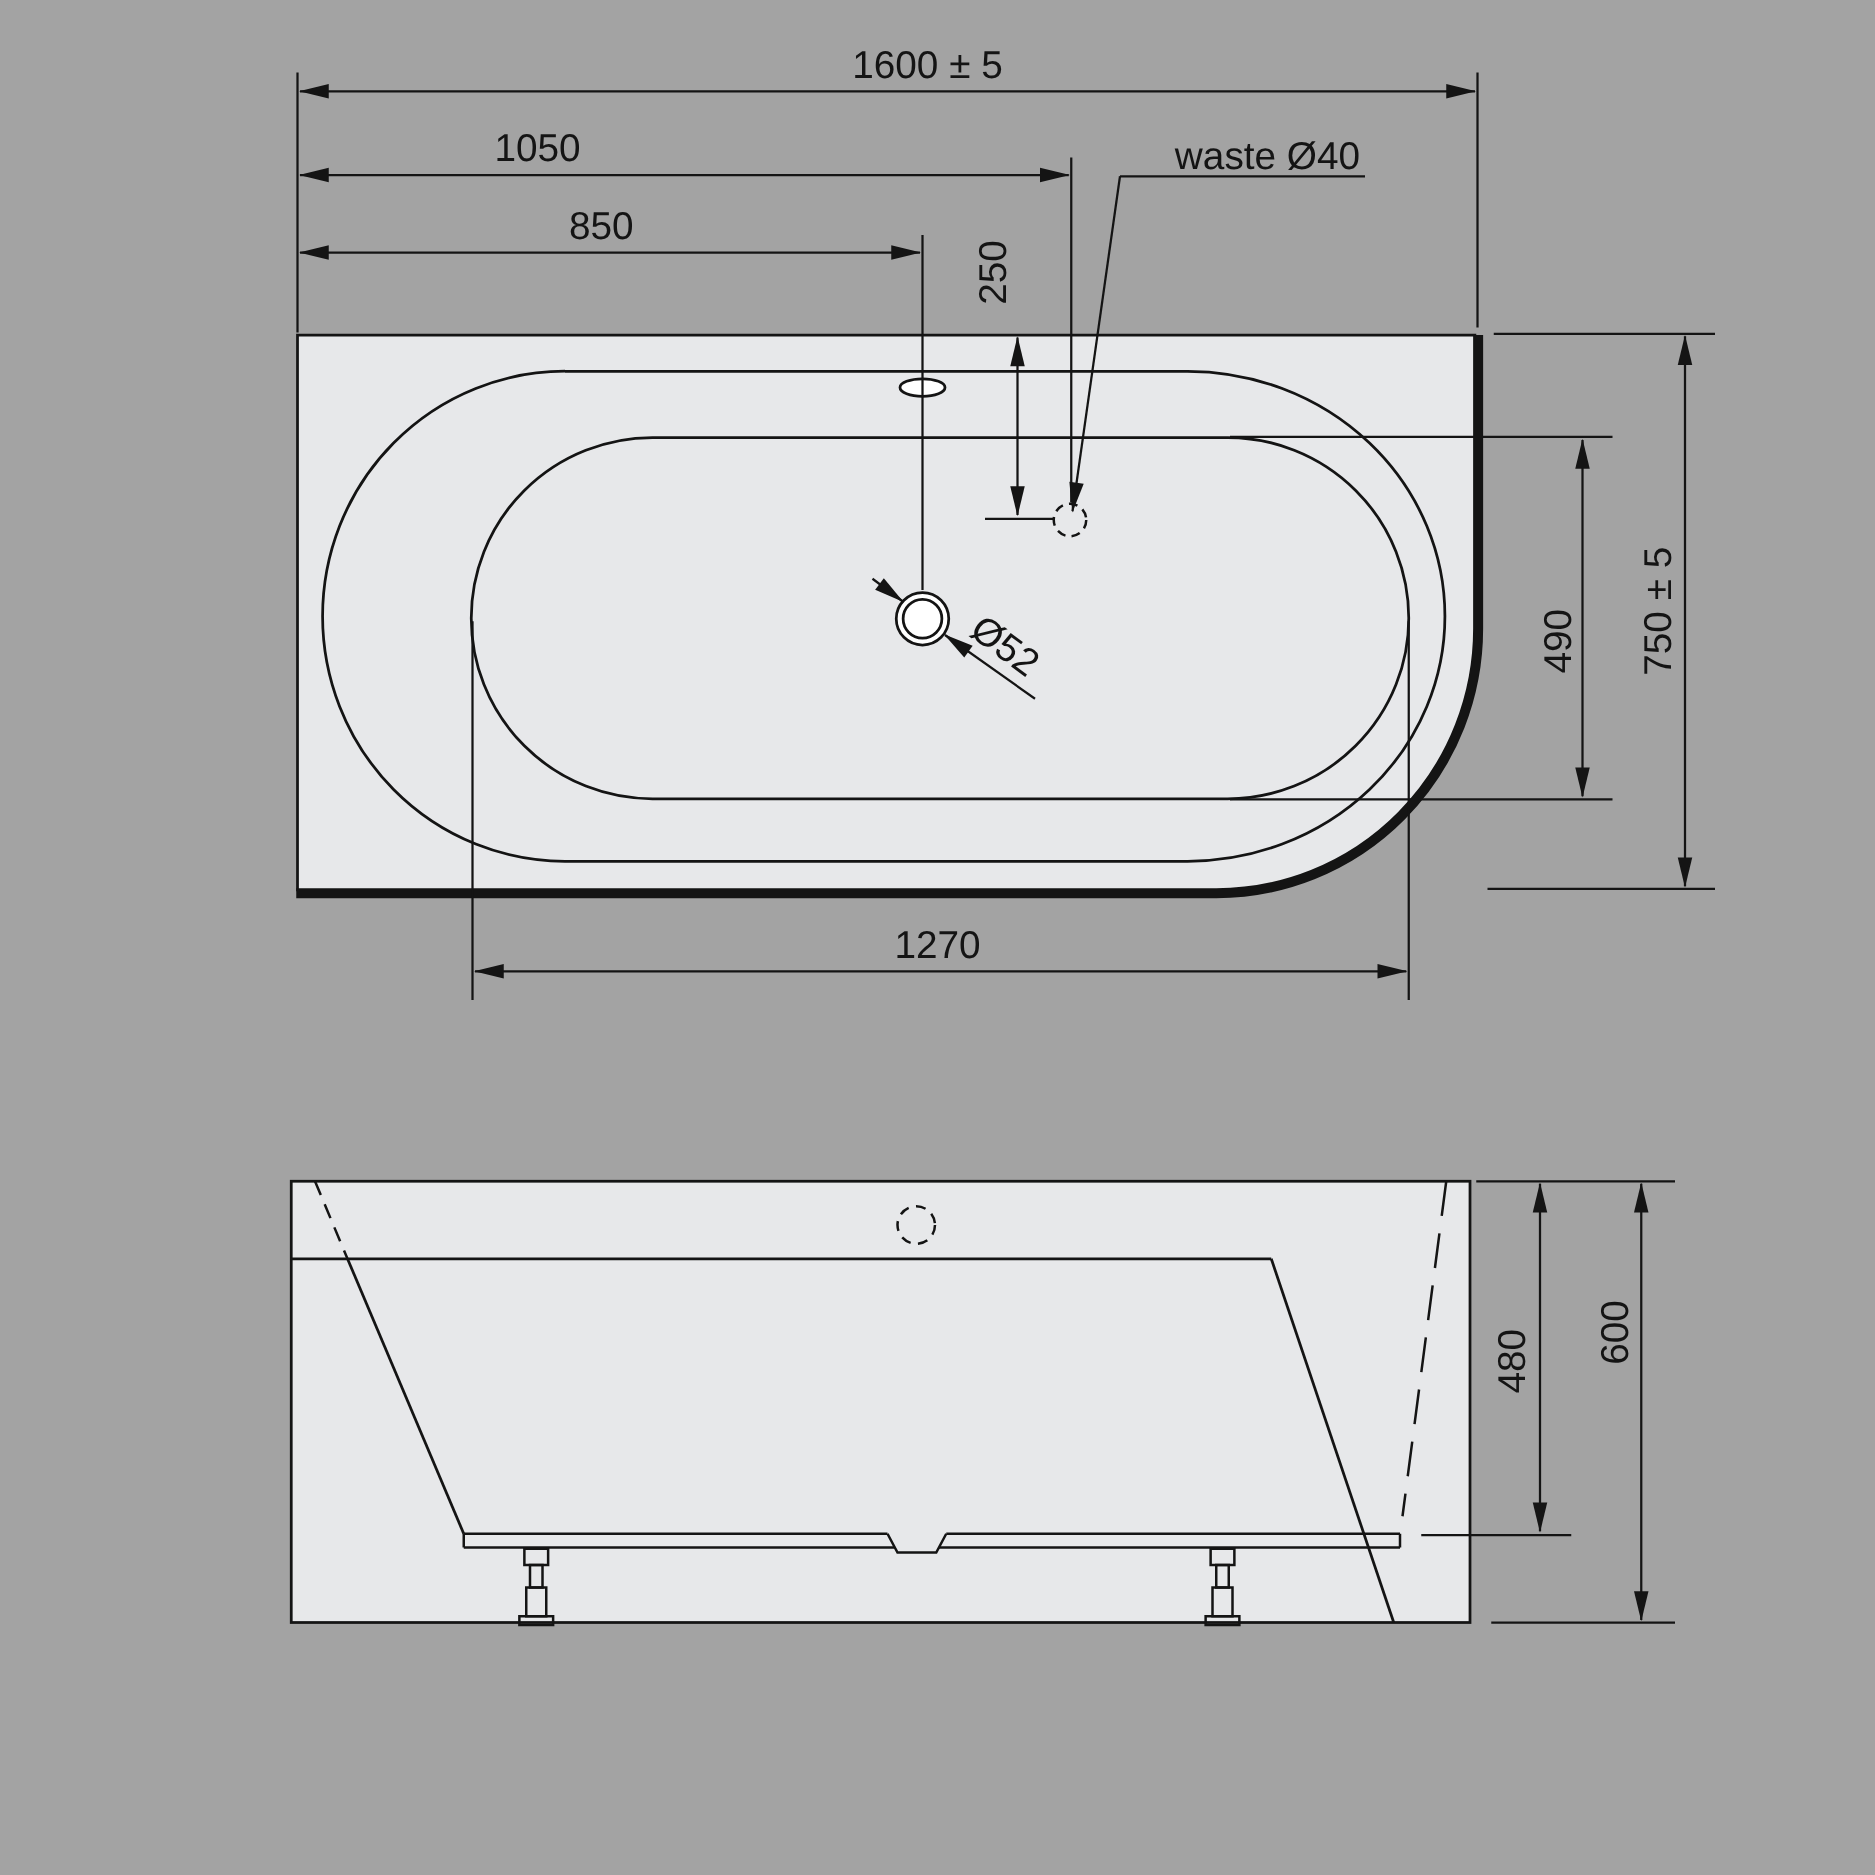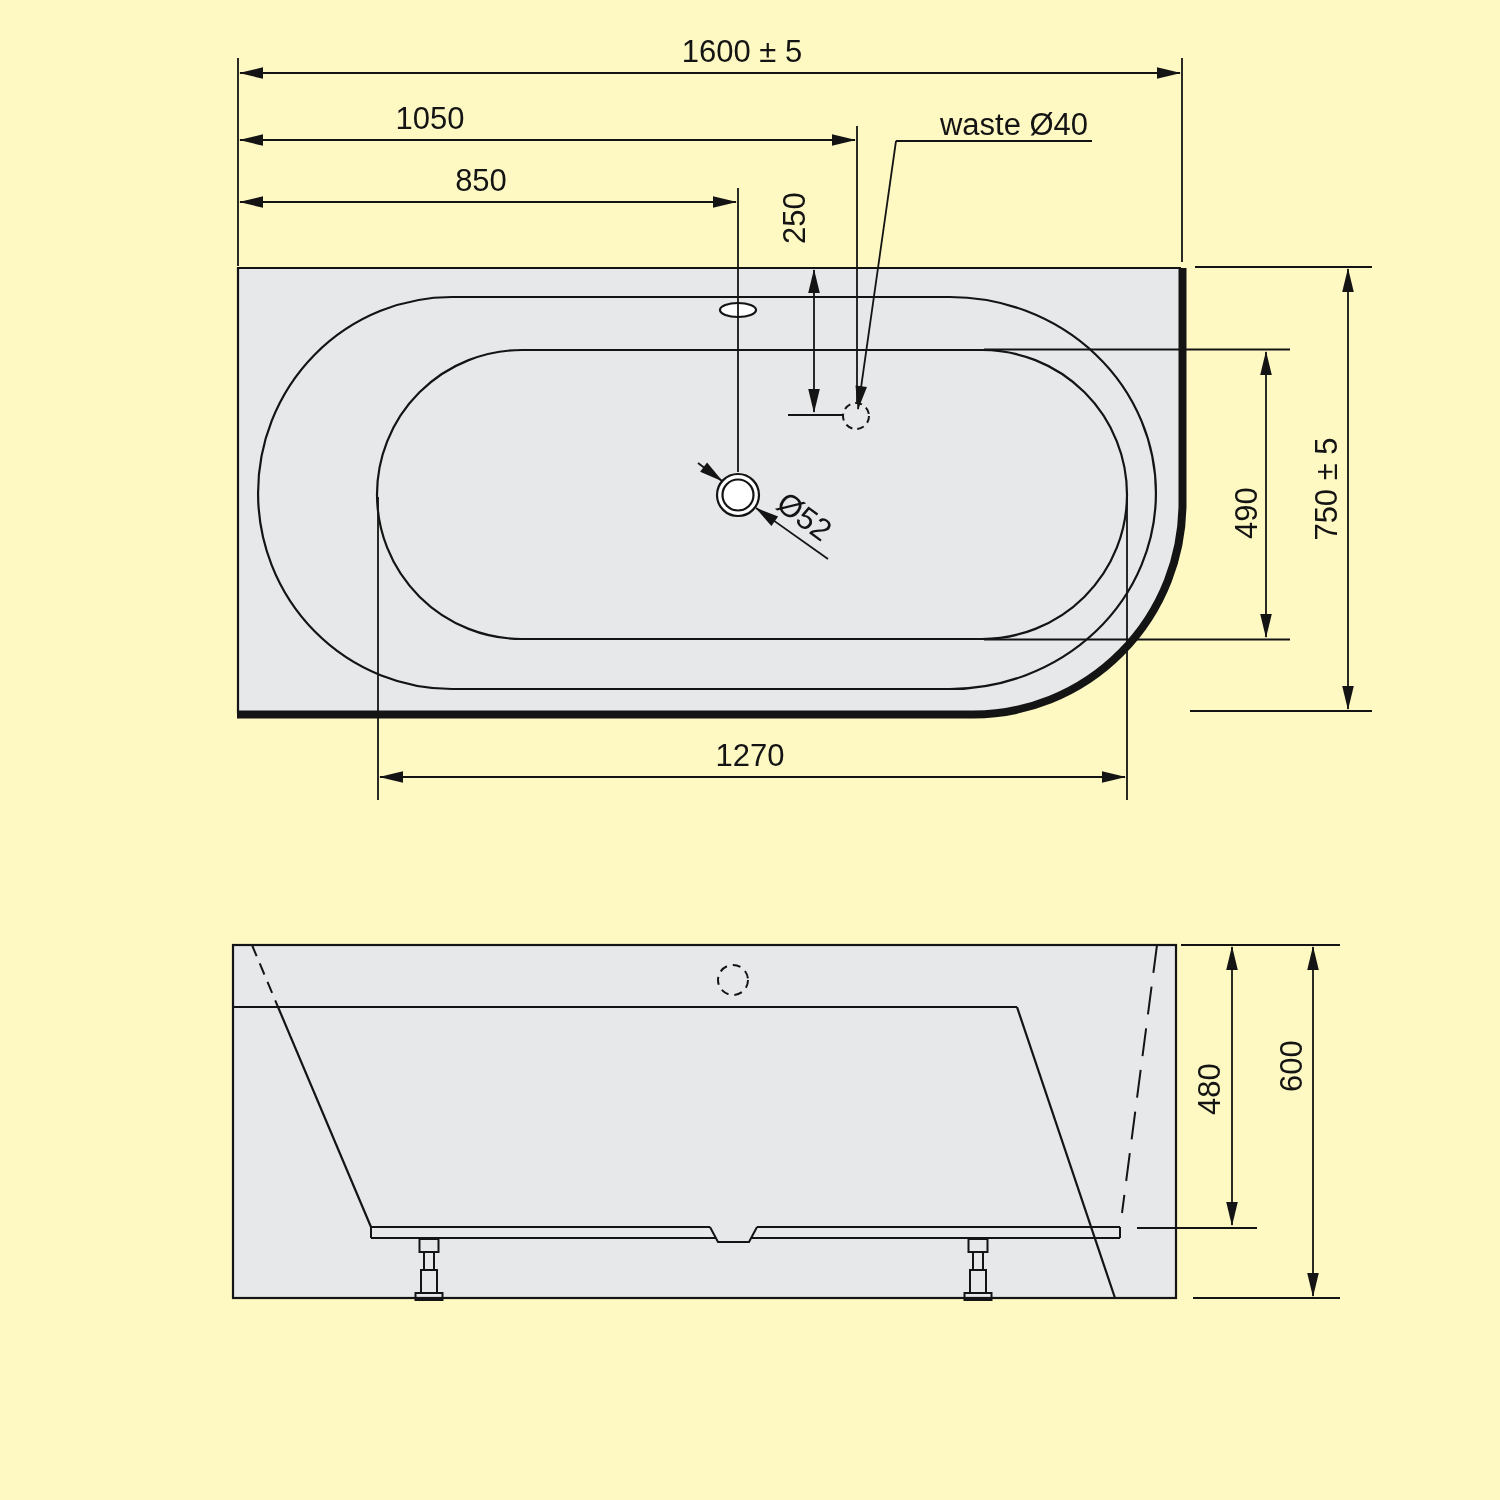--- a/index.html
+++ b/index.html
@@ -1,16 +1,16 @@
 <!DOCTYPE html>
 <html><head>
 <meta charset="utf-8">
 <style>
   html,body { margin:0; padding:0; background:#ffffff; }
-  .page { width:1500px; height:1500px; background:#fef9c3; position:relative; overflow:hidden; }
+  .page { width:1500px; height:1500px; background:#a3a3a3; position:relative; overflow:hidden; }
   svg { display:block; }
   text {
     font-family:"Liberation Sans", "DejaVu Sans", sans-serif;
     font-size:31px;
     fill:#141414;
   }
 </style>
 </head>
 <body>
 

